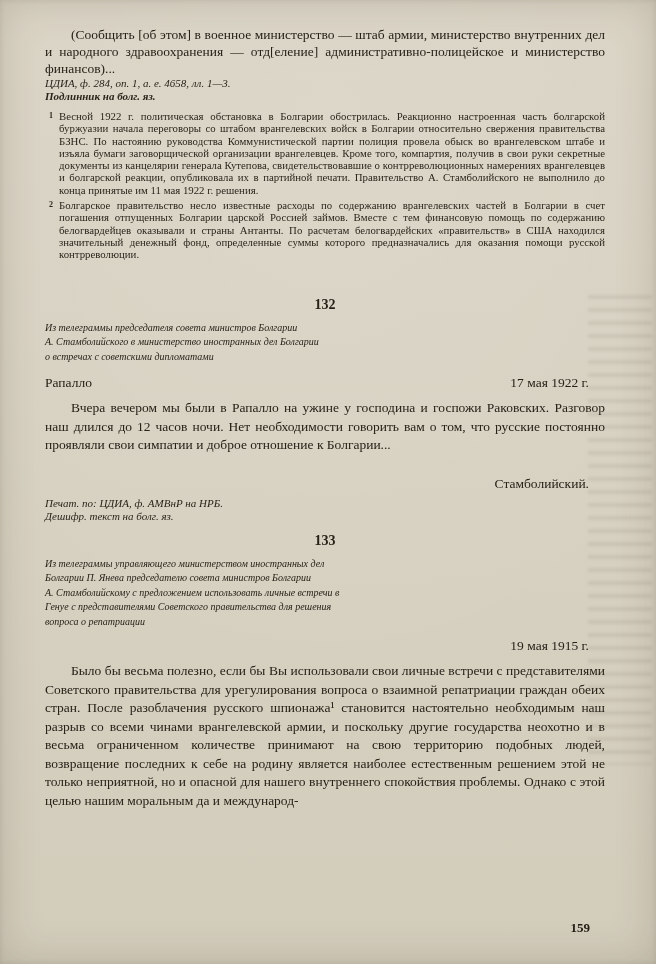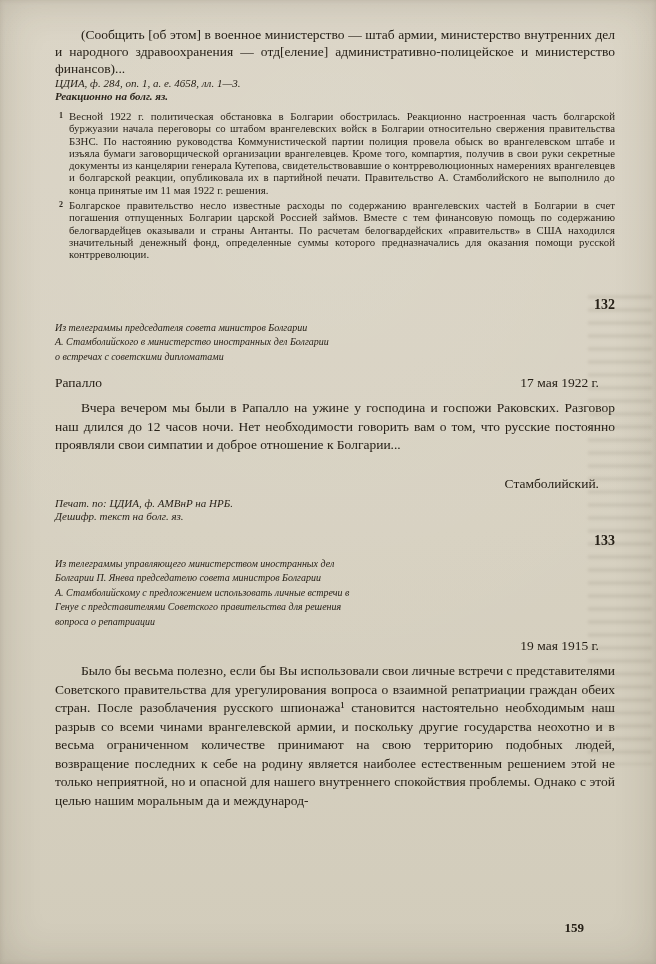--- a/index.html
+++ b/index.html
@@ -11,53 +11,53 @@
       linear-gradient(180deg,#dad4c5 0%, #d7d1c1 55%, #d2ccbb 100%);
     font-family:"Liberation Serif","DejaVu Serif",serif;
     color:#272118;
   }
   .sheet{position:absolute;inset:0;}
   .sheet::after{content:"";position:absolute;inset:0;pointer-events:none;
     box-shadow:inset 0 0 42px rgba(62,52,30,0.18), inset 0 0 5px rgba(62,52,30,0.12);}
   .bleed{position:absolute;right:4px;top:295px;width:64px;height:470px;
     background:repeating-linear-gradient(180deg, rgba(98,90,74,0.20) 0 4px, rgba(98,90,74,0) 4px 13px);
     filter:blur(1.6px);opacity:0.55;}
-  .textcol{position:absolute;left:55px;top:26px;width:560px;}
+  .textcol{position:absolute;left:45px;top:26px;width:560px;}
   .par{margin:0;font-size:13.5px;line-height:17px;text-align:justify;}
   .body-par{line-height:18.5px;margin-top:8px;}
   .indent{text-indent:26px;}
   .src{margin:0;font-size:11px;line-height:13px;font-style:italic;color:#2a241b;}
   .src.bold{font-weight:bold;}
   .mt6{}
   .mt5{margin-top:5px;}
   .footnotes{margin-top:7px;}
   .footnote{margin:0 0 3px 0;font-size:10.8px;line-height:12.3px;text-align:justify;
     padding-left:14px;position:relative;color:#2b251c;}
   .fn-num{position:absolute;left:4px;top:0;font-size:8px;font-weight:bold;}
-  .doc-num{margin:0;text-align:right;font-weight:bold;font-size:14px;line-height:16px;}
+  .doc-num{margin:0;text-align:center;font-weight:bold;font-size:14px;line-height:16px;}
   .mt-xl{margin-top:36px;margin-bottom:8px;}
   .mt-lg{margin-top:10px;margin-bottom:8px;}
   .doc-title{margin:0;text-align:left;font-style:italic;font-size:10px;line-height:14.5px;white-space:pre-line;}
   .dateline{display:flex;justify-content:space-between;margin-top:10px;padding-right:16px;font-size:13.5px;line-height:17px;}
   .signature{margin:20px 16px 0 0;text-align:right;font-size:13.5px;line-height:17px;}
   .date-right{margin:8px 16px 0 0;text-align:right;font-size:13.5px;line-height:17px;}
-  .page-number{position:absolute;right:72px;bottom:28px;font-weight:bold;font-size:13px;}
+  .page-number{position:absolute;right:66px;bottom:28px;font-weight:bold;font-size:13px;}
 </style>
 </head>
 <body>
 
 <div class="sheet">
   <div class="bleed"></div>
 
   <div class="textcol">
 
     <p class="par indent">(Сообщить [об этом] в военное министерство — штаб армии, министерство внутренних дел и народного здравоохранения — отд[еление] административно-полицейское и министерство финансов)...</p>
 
     <p class="src mt6">ЦДИА, ф. 284, оп. 1, а. е. 4658, лл. 1—3.</p>
-    <p class="src bold">Реакционно на болг. яз.</p>
+    <p class="src bold">Подлинник на болг. яз.</p>
 
     <div class="footnotes">
       <p class="footnote"><span class="fn-num">1</span><span>Весной 1922 г. политическая обстановка в Болгарии обострилась. Реакционно настроенная часть болгарской буржуазии начала переговоры со штабом врангелевских войск в Болгарии относительно свержения правительства БЗНС. По настоянию руководства Коммунистической партии полиция провела обыск во врангелевском штабе и изъяла бумаги заговорщической организации врангелевцев. Кроме того, компартия, получив в свои руки секретные документы из канцелярии генерала Кутепова, свидетельствовавшие о контрреволюционных намерениях врангелевцев и болгарской реакции, опубликовала их в партийной печати. Правительство А. Стамболийского не выполнило до конца принятые им 11 мая 1922 г. решения.</span></p>
       <p class="footnote"><span class="fn-num">2</span><span>Болгарское правительство несло известные расходы по содержанию врангелевских частей в Болгарии в счет погашения отпущенных Болгарии царской Россией займов. Вместе с тем финансовую помощь по содержанию белогвардейцев оказывали и страны Антанты. По расчетам белогвардейских «правительств» в США находился значительный денежный фонд, определенные суммы которого предназначались для оказания помощи русской контрреволюции.</span></p>
     </div>
 
     <p class="doc-num mt-xl">132</p>
     <p class="doc-title">Из телеграммы председателя совета министров Болгарии
 А. Стамболийского в министерство иностранных дел Болгарии
 о встречах с советскими дипломатами</p>

